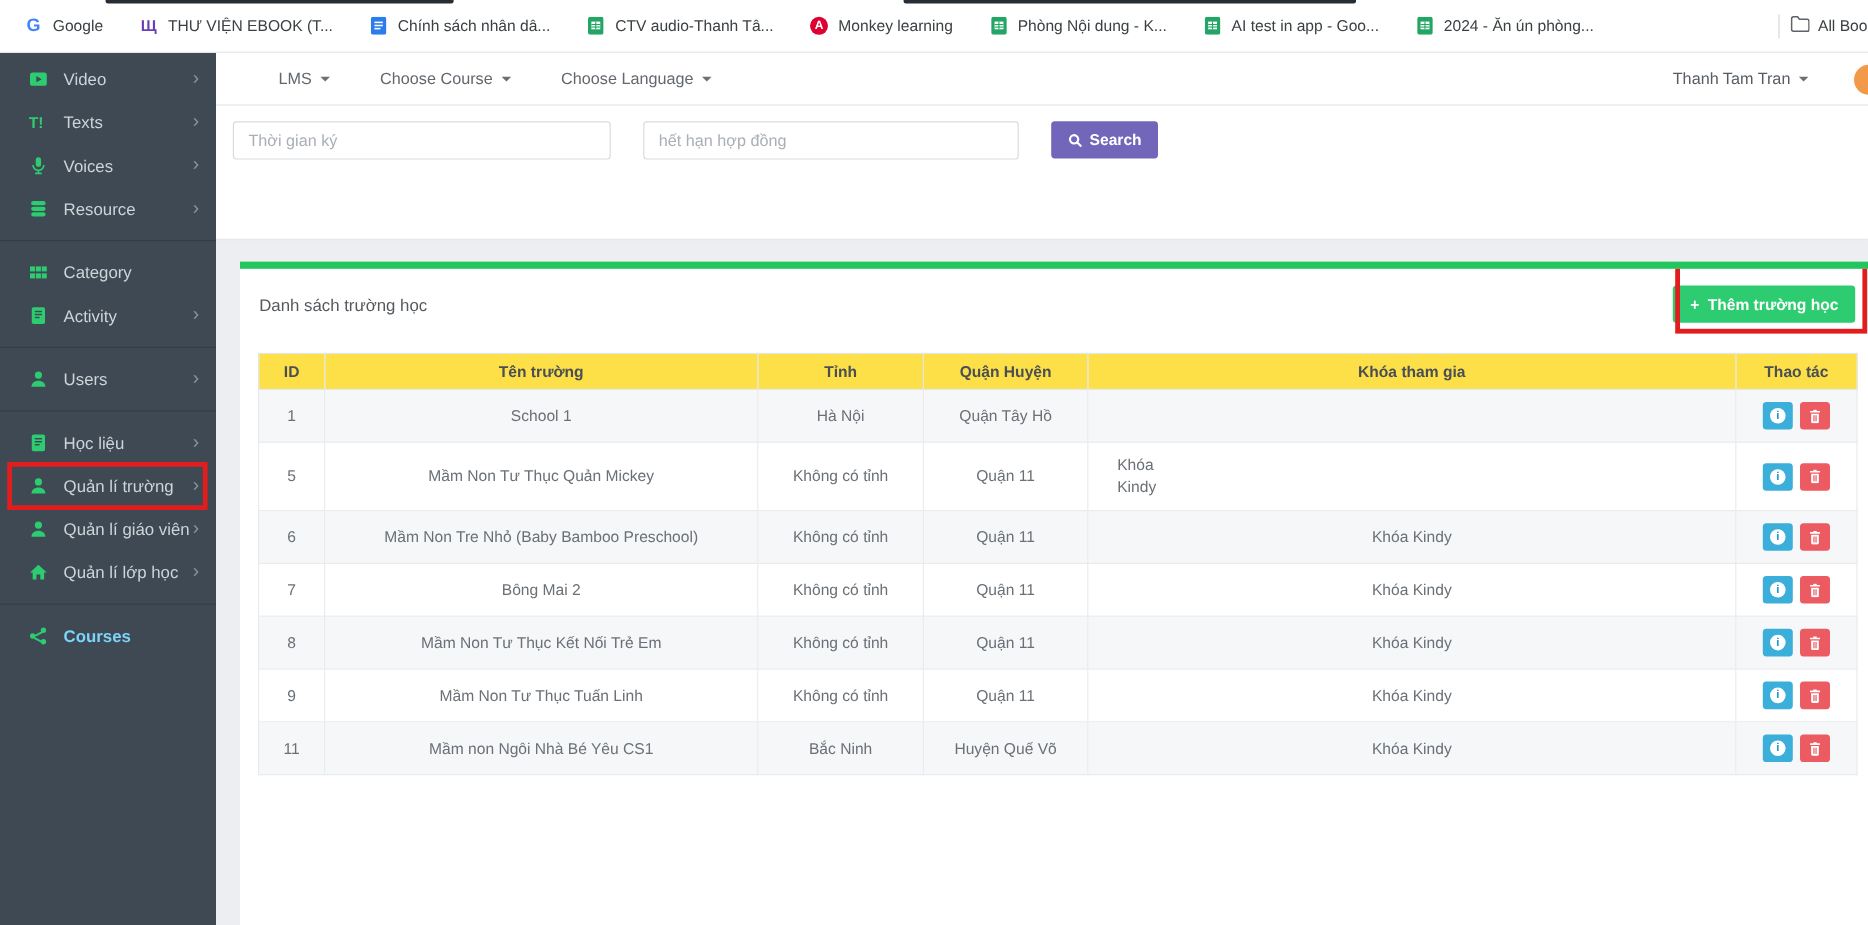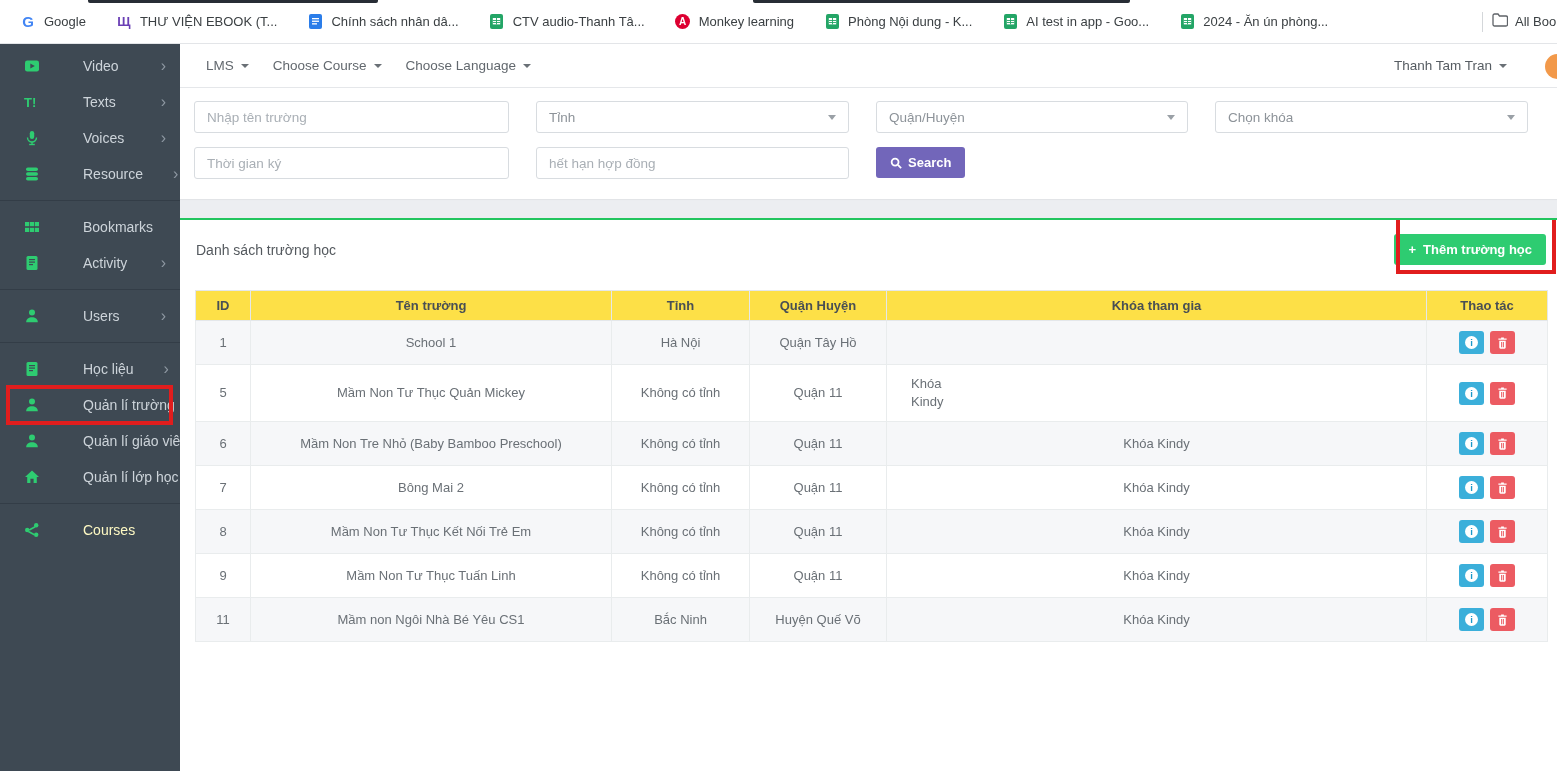--- a/index.html
+++ b/index.html
@@ -19,52 +19,52 @@
   .g-letter{font-weight:bold;font-size:15px;color:#4285f4;}
   .fav-ebook{font-weight:bold;font-size:13px;color:#6a3fb5;}
   .fav-ng{width:15px;height:15px;border-radius:50%;background:#dd0031;color:#fff;font-size:10px;font-weight:bold;display:inline-flex;align-items:center;justify-content:center;}
   .bm-right{position:absolute;left:1482px;top:0;height:43px;display:flex;align-items:center;gap:9px;white-space:nowrap;}
   .bm-sep{width:1px;height:20px;background:#d4d7da;}
   .bm-all{display:flex;align-items:center;gap:7px;font-size:13px;color:#3b4043;cursor:pointer;}
 
   
   .app{display:flex;height:727px;}
   .sidebar{width:180px;background:var(--sidebar-bg);height:100%;position:relative;flex:none;padding-top:4px;}
-  .sb-item{height:36px;display:flex;align-items:center;padding:0 14px 0 24px;cursor:pointer;gap:30px;}
+  .sb-item{height:36px;display:flex;align-items:center;padding:0 14px 0 24px;cursor:pointer;}
   .sb-icon{width:16px;height:16px;display:inline-flex;align-items:center;justify-content:center;flex:none;}
   .sb-label{color:#cdd4da;font-size:14px;margin-left:13px;flex:1;white-space:nowrap;}
-  .sb-label.bold{font-weight:normal;color:#fef9c3;text-align:right;}
+  .sb-label.bold{font-weight:bold;color:#7dd3fc;}
   .sb-chevron{color:#8d97a1;font-size:16px;line-height:1;}
   .sb-divider{border-top:1px solid #333d47;margin:8px 0;}
   .annot-sidebar{position:absolute;left:6px;top:341px;width:167px;height:40px;border:4px solid var(--annotation-red);pointer-events:none;z-index:6;}
 
   .main{flex:1;display:flex;flex-direction:column;background:#eceef1;min-width:0;}
 
   
   .topnav{height:44px;background:#fff;border-bottom:1px solid #e5e7ea;display:flex;align-items:center;padding:0 26px;position:relative;}
-  .nav-menus{display:flex;align-items:center;gap:24px;}
+  .nav-menus{display:flex;align-items:center;gap:42px;margin-left:26px;}
   .nav-menu{display:flex;align-items:center;gap:7px;font-size:13.5px;color:#62686e;cursor:pointer;}
   .caret-dn{width:0;height:0;border-left:4px solid transparent;border-right:4px solid transparent;border-top:4px solid #6a7076;}
   .nav-user{margin-left:auto;display:flex;align-items:center;gap:7px;font-size:13.5px;color:#565c62;cursor:pointer;margin-right:24px;}
   .avatar-sliver{position:absolute;right:-13px;top:10px;width:25px;height:25px;border-radius:50%;background:#f2994a;}
 
   
   .filter-card{background:#fff;height:111px;padding:13px 10px 0 14px;box-shadow:0 1px 1px rgba(0,0,0,.04);}
   .filter-row{display:flex;gap:27px;margin-bottom:14px;}
   .f-input{height:32px;border:1px solid #d8dce0;border-radius:3px;padding:0 12px;font-size:13.5px;color:#555;outline:none;background:#fff;font-family:"Liberation Sans",sans-serif;}
   .f-input::placeholder{color:#a9afb5;}
   .f-select{height:32px;border:1px solid #d8dce0;border-radius:3px;padding:0 12px;display:flex;align-items:center;justify-content:space-between;font-size:13.5px;color:#8d9399;cursor:pointer;background:#fff;}
   .sel-caret{width:0;height:0;border-left:4.5px solid transparent;border-right:4.5px solid transparent;border-top:5px solid #9aa0a6;}
   .w1{width:315px;} .w2{width:313px;} .w3{width:312px;} .w4{width:313px;}
   .btn-search{height:31px;background:var(--purple);color:#fff;border:none;border-radius:3px;font-size:13px;font-weight:bold;display:flex;align-items:center;gap:6px;padding:0 14px;cursor:pointer;font-family:"Liberation Sans",sans-serif;}
 
   .gap-strip{height:19px;}
 
   
-  .table-card{background:#fff;flex:1;position:relative;border-top:2px solid #22c55e;overflow:hidden;}
+  .table-card{background:#fff;flex:1;position:relative;border-top:6px solid #22c55e;overflow:hidden;margin-left:20px;}
   .panel-head{height:70px;padding:22px 16px 0;}
   .panel-title{font-size:14px;color:#54595e;}
   .btn-add{position:absolute;top:14px;right:11px;height:31px;background:var(--green);color:#fff;border:none;border-radius:3px;font-size:13px;font-weight:bold;display:flex;align-items:center;gap:7px;padding:0 14px;cursor:pointer;font-family:"Liberation Sans",sans-serif;}
   .annot-button{position:absolute;top:-6px;right:1px;width:160px;height:60px;border:4px solid var(--annotation-red);pointer-events:none;z-index:6;}
 
   table.schools{border-collapse:collapse;table-layout:fixed;margin:0 9px 0 15px;width:calc(100% - 24px);font-size:13px;}
   .schools th{border:1px solid #e4e7ea;padding:7px 6px;font-weight:bold;color:#494f54;text-align:center;background:#fde047;}
   .schools td{border:1px solid #e9eced;padding:10px 8px;color:#6a7076;text-align:center;vertical-align:middle;line-height:18px;}
   .schools tbody tr:nth-child(odd) td{background:#f6f7f9;}
   .schools tbody tr:nth-child(even) td{background:#fff;}
@@ -241,21 +241,21 @@
             <span class="sb-icon">
               <svg width="16" height="16" viewBox="0 0 16 16" fill="#2ecc71">
                 <rect x="1" y="3" width="4.2" height="4.2"></rect>
                 <rect x="5.9" y="3" width="4.2" height="4.2"></rect>
                 <rect x="10.8" y="3" width="4.2" height="4.2"></rect>
                 <rect x="1" y="8.8" width="4.2" height="4.2"></rect>
                 <rect x="5.9" y="8.8" width="4.2" height="4.2"></rect>
                 <rect x="10.8" y="8.8" width="4.2" height="4.2"></rect>
               </svg>
             </span>
-            <span class="sb-label">Bookmarks</span>
+            <span class="sb-label">Category</span>
             <span class="sb-chevron" style="visibility: hidden;">›</span>
           </div>
 
           <div class="sb-item">
             <span class="sb-icon">
               <svg width="16" height="16" viewBox="0 0 16 16">
                 <rect x="2.5" y="1" width="11" height="14" rx="1.5" fill="#2ecc71"></rect>
                 <rect x="5" y="4" width="6" height="1.2" fill="#3e4953"></rect>
                 <rect x="5" y="6.5" width="6" height="1.2" fill="#3e4953"></rect>
                 <rect x="5" y="9" width="4" height="1.2" fill="#3e4953"></rect>
@@ -367,35 +367,20 @@
             </div>
           </div>
         <div class="nav-user">
           <span>Thanh Tam Tran</span>
           <span class="caret-dn"></span>
         </div>
         <div class="avatar-sliver"></div>
       </div>
 
       <div class="filter-card">
-        <div class="filter-row">
-          <input class="f-input w1" placeholder="Nhập tên trường" style="">
-          <div class="f-select w2">
-            <span>Tỉnh</span>
-            <span class="sel-caret"></span>
-          </div>
-          <div class="f-select w3">
-            <span>Quận/Huyện</span>
-            <span class="sel-caret"></span>
-          </div>
-          <div class="f-select w4">
-            <span>Chọn khóa</span>
-            <span class="sel-caret"></span>
-          </div>
-        </div>
         <div class="filter-row">
           <input class="f-input w1" placeholder="Thời gian ký" style="">
           <input class="f-input w2" placeholder="hết hạn hợp đồng" style="">
           <button class="btn-search">
             <span style="display:inline-flex;">
               <svg width="12" height="12" viewBox="0 0 16 16" fill="none" stroke="#fff" stroke-width="2.4">
                   <circle cx="6.8" cy="6.8" r="4.6"></circle>
                   <path d="M10.6 10.6 14.8 14.8"></path>
                 </svg>
             </span>

